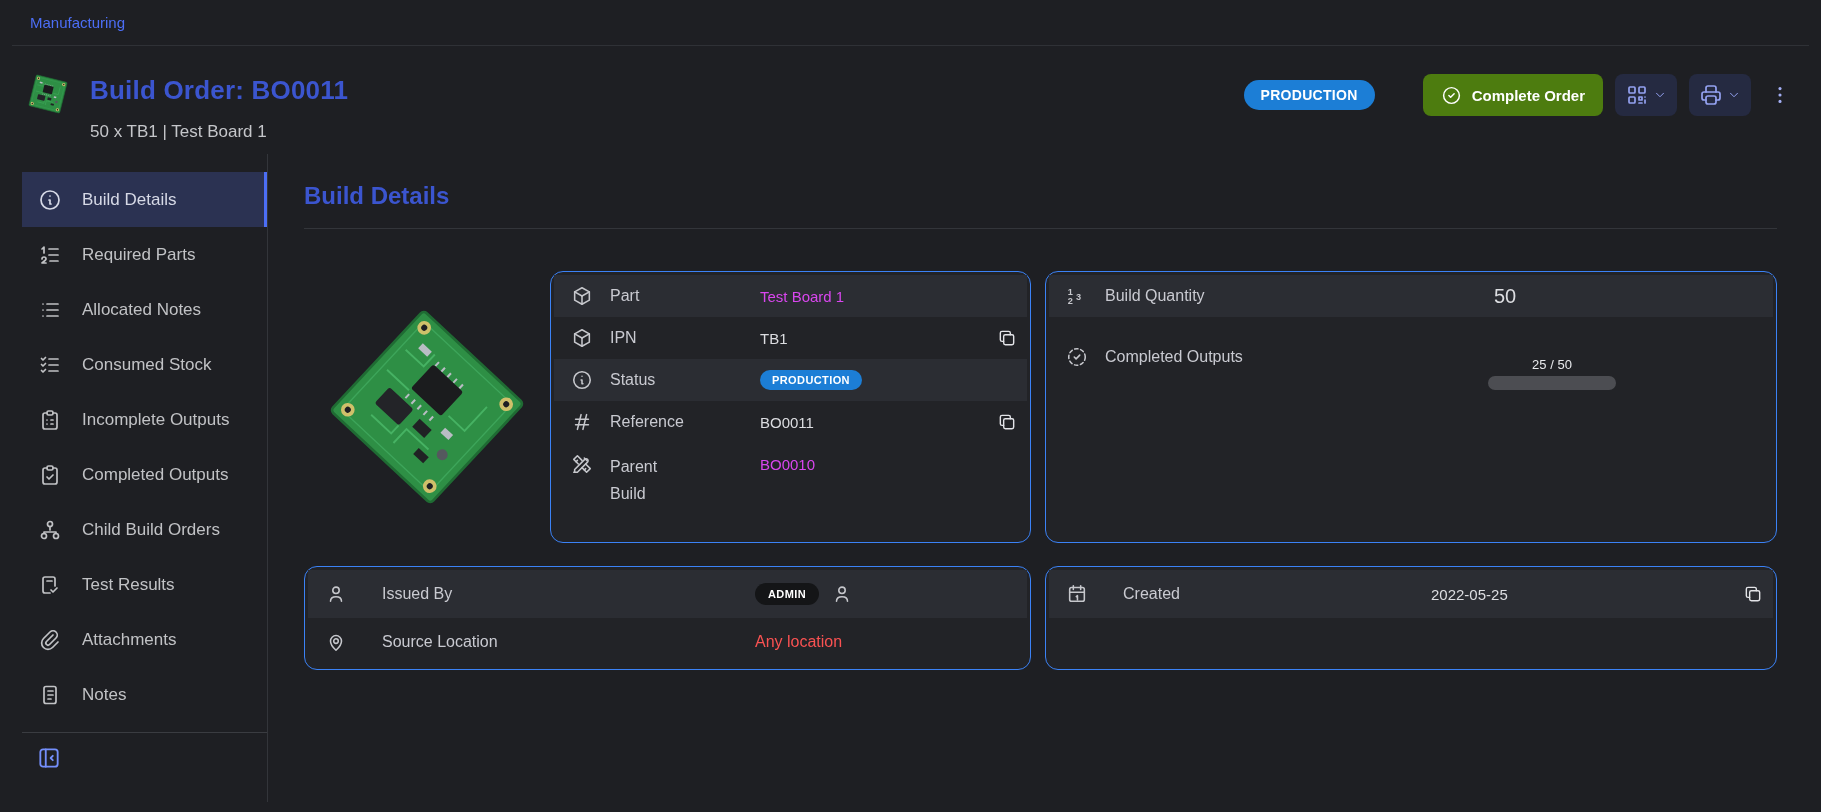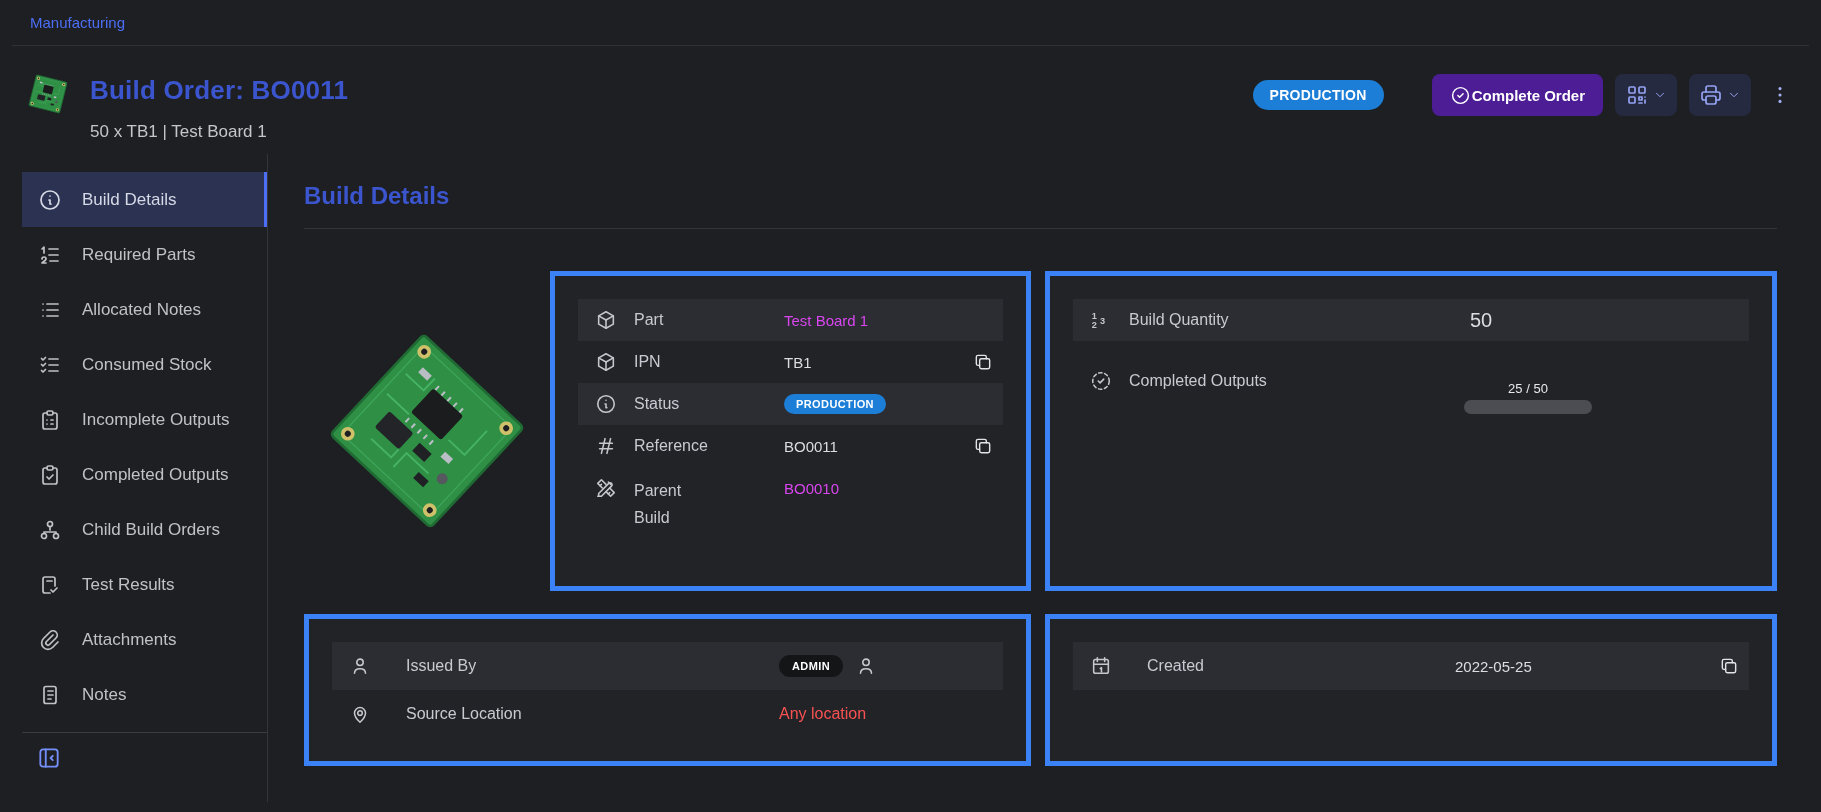--- a/index.html
+++ b/index.html
@@ -26,22 +26,22 @@
   .pcb-thumb { width:38px; height:38px; transform:rotate(14deg); }
   .title-block { margin-top:13px; }
   .page-title { font-size:26px; font-weight:700; color:#3b55cf; letter-spacing:.2px; }
   .page-subtitle { font-size:17px; color:#c5c6ca; margin-top:16px; }
   .header-actions { margin-left:auto; display:flex; align-items:center; margin-top:12px; }
   .status-pill {
     background:#1c7ed6; color:#fff; font-weight:700; font-size:14px;
     padding:7px 17px; border-radius:16px; letter-spacing:.3px; margin-right:48px;
   }
   .btn-complete {
-    display:flex; align-items:center; gap:1px;
-    background:#4c1d95; border:none; color:#fff;
+    display:flex; align-items:center; gap:10px;
+    background:#4d7c0f; border:none; color:#fff;
     font-family:inherit; font-size:15px; font-weight:600;
     height:42px; padding:0 18px; border-radius:8px; cursor:pointer;
   }
   .icon-btn {
     display:flex; align-items:center; justify-content:center; gap:4px;
     background:#252a41; border:none; color:#94a2f1;
     height:42px; width:62px; border-radius:8px; cursor:pointer; margin-left:12px;
   }
   .kebab-btn { background:none; border:none; color:#a3aef3; cursor:pointer; padding:4px; margin-left:14px; }
 
@@ -60,21 +60,21 @@
   .collapse-btn { background:none; border:none; color:#748ffc; cursor:pointer; margin-left:36px; padding:0; }
 
   .main { flex:1; padding:20px 44px 0 36px; }
   .panel-title { font-size:24px; font-weight:700; color:#3b55cf; margin:8px 0 18px; }
   .panel-sep { border-top:1px solid #33353a; }
   .grid { display:grid; grid-template-columns:727px 1fr; gap:23px 14px; margin-top:42px; }
   .cell-tl { display:flex; }
   .part-image-wrap { width:246px; flex:none; display:flex; align-items:center; justify-content:center; }
   .pcb-big { width:164px; height:164px; transform:rotate(43deg); }
 
-  .card { border:5px solid #3b82f6; border-radius:0; background:#222327; padding:23px; }
+  .card { border:1px solid #3b82f6; border-radius:13px; background:#222327; padding:3px; }
   .cell-tl .card { flex:1; }
 
   .trow { display:flex; align-items:center; min-height:42px; }
   .striped { background:#2b2d33; }
   .t-icon { width:56px; flex:none; display:flex; justify-content:center; color:#c6c7cc; }
   .t-icon svg { width:22px; height:22px; }
   .t-label { font-size:16px; color:#c9cad1; }
   .t-value { flex:1; font-size:15px; color:#dcdde1; }
   .t-copy { width:44px; flex:none; display:flex; justify-content:flex-end; padding-right:8px; }
   .copy-btn { background:none; border:none; color:#e3e4e8; cursor:pointer; padding:2px; }

